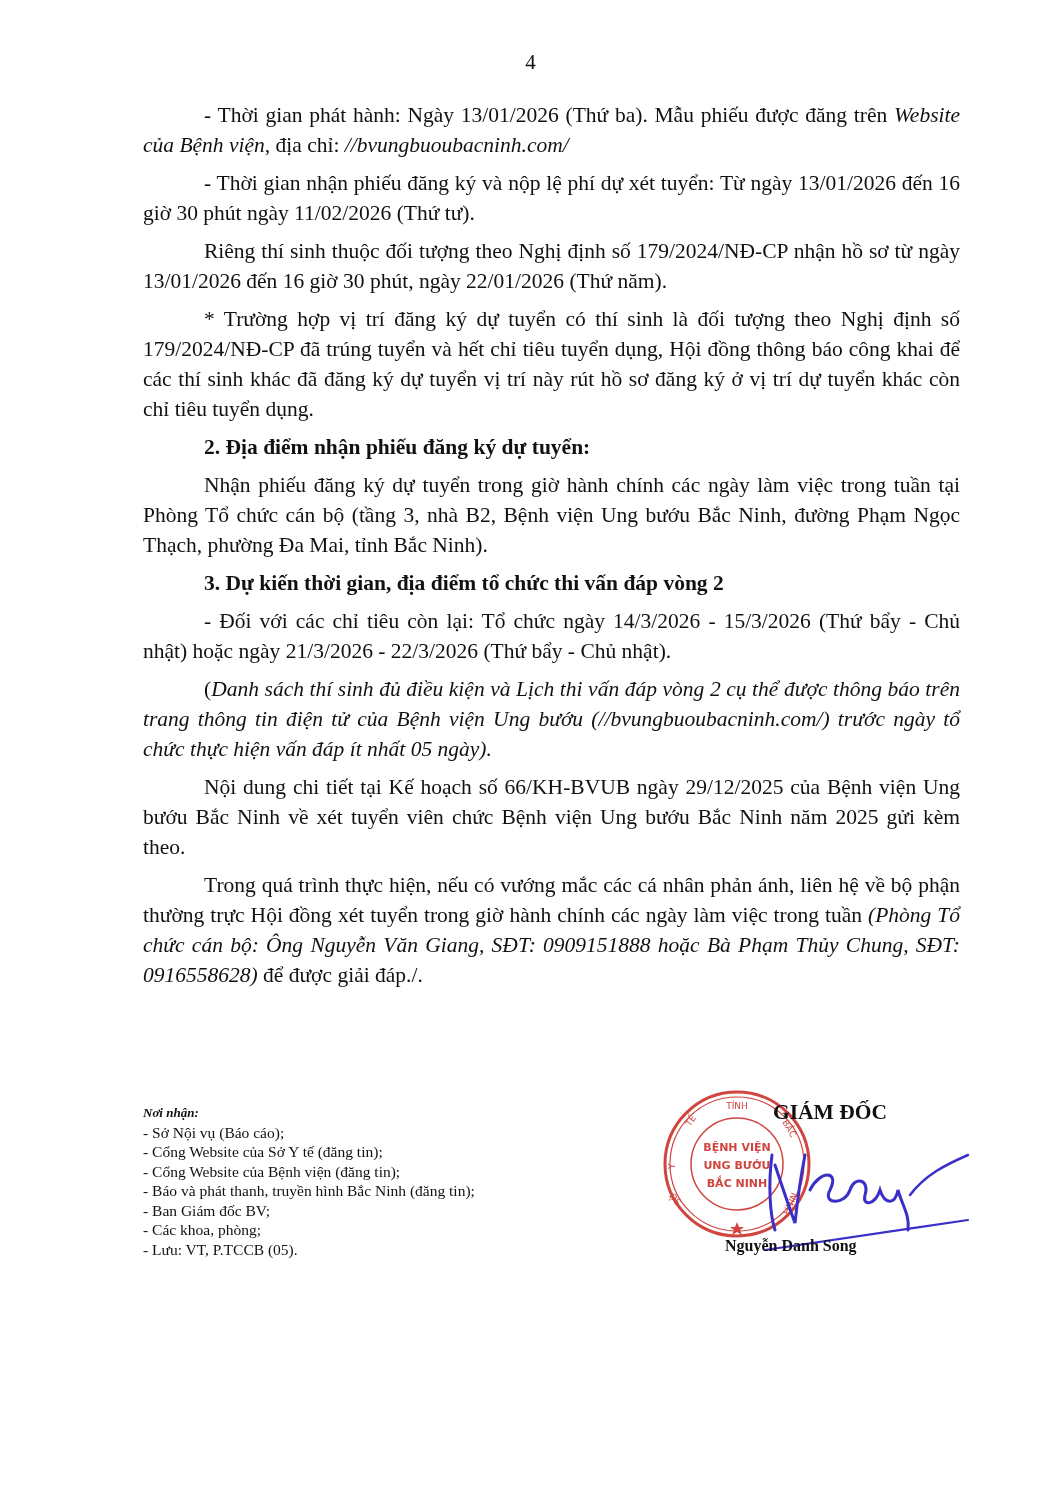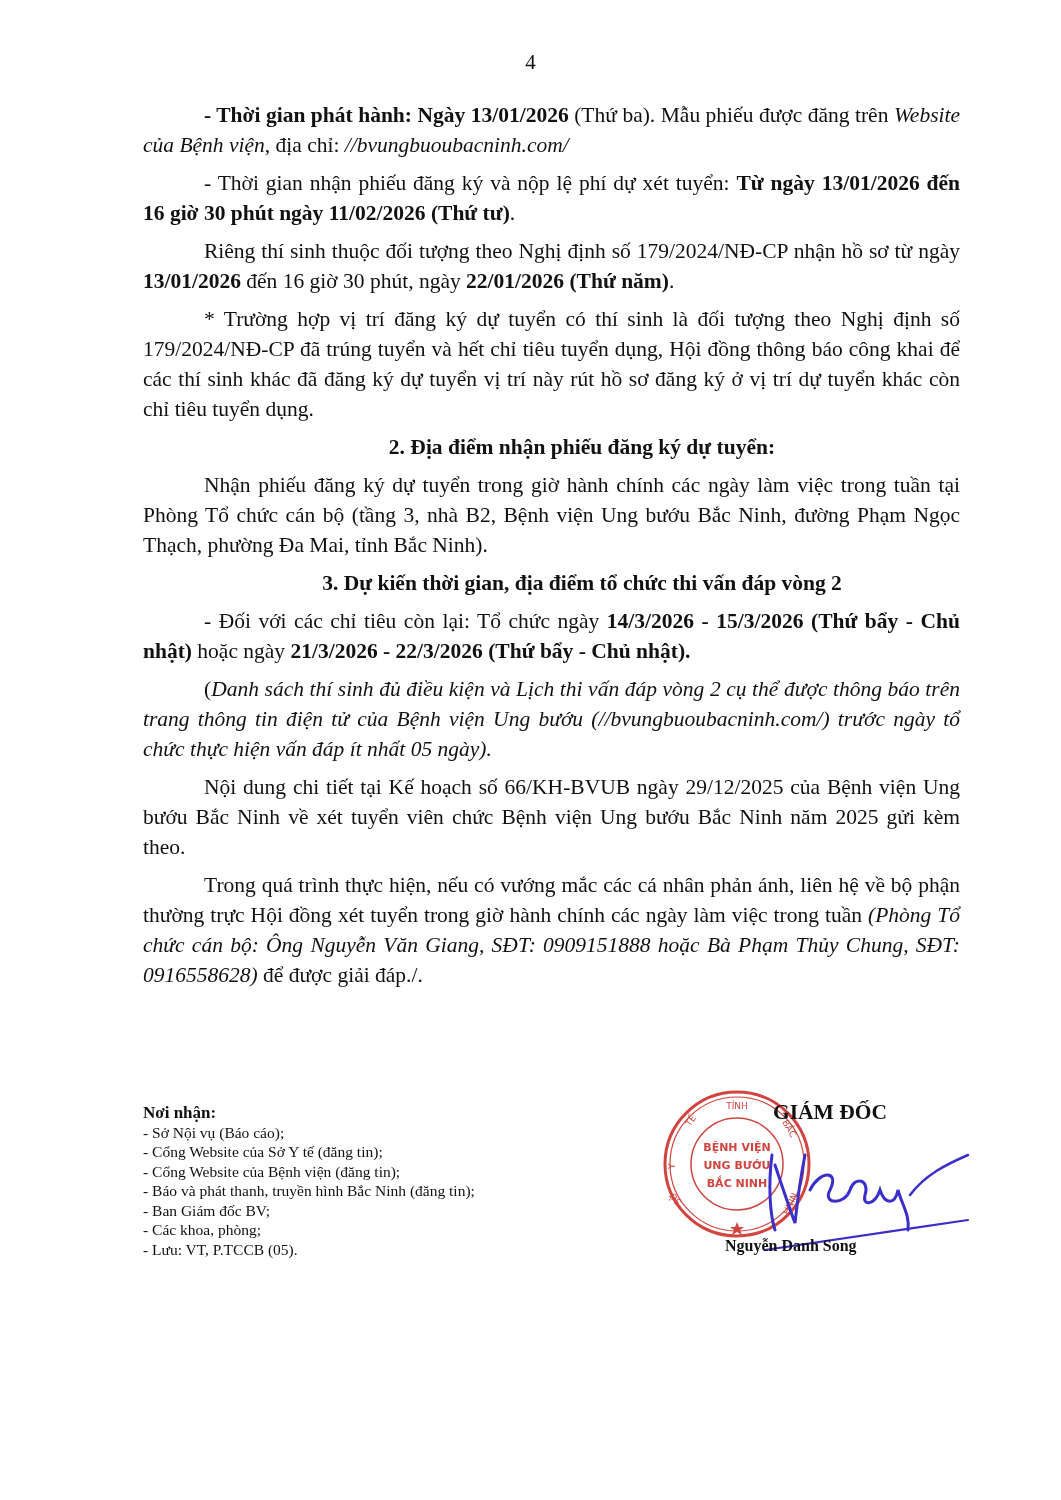--- a/index.html
+++ b/index.html
@@ -1,25 +1,25 @@
 <!DOCTYPE html>
 <html><head>
 <meta charset="utf-8">
 <style>
   html, body { margin: 0; padding: 0; background: #ffffff; }
   body { width: 1061px; height: 1500px; position: relative; overflow: hidden;
          font-family: "Liberation Serif", "DejaVu Serif", serif; color: #111; }
   .page-number { position: absolute; top: 50px; left: 0; width: 1061px; text-align: center; font-size: 21px; }
   .content { position: absolute; left: 143px; top: 100px; width: 817px; font-size: 21.5px; line-height: 30px; }
   .p { text-align: justify; text-indent: 61px; margin: 0 0 8px 0; }
-  .heading { font-weight: bold; text-indent: 61px; margin: 0 0 8px 0; text-align: center; }
-  b { font-weight: bold; }
+  .heading { font-weight: bold; text-indent: 61px; margin: 0 0 8px 0; }
+  b { font-weight: normal; }
   i { font-style: italic; }
   .recipients { position: absolute; left: 143px; top: 1103px; width: 440px; font-size: 15.5px; line-height: 19.5px; font-family: "Liberation Serif", serif; }
-  .recipients .title { font-weight: bold; font-size: 17px; }
+  .recipients .title { font-weight: bold; font-style: italic; font-size: 13px; }
   .signature { position: absolute; left: 650px; top: 1085px; width: 320px; height: 200px; }
   .sig-title { position: absolute; left: 123px; top: 15px; font-size: 21.5px; font-weight: bold; font-family: Liberation Serif, serif; }
   .sig-name { position: absolute; left: 75px; top: 152px; font-size: 16px; font-weight: bold; font-family: "Liberation Serif", serif; white-space: nowrap; }
   .stamp { position: absolute; left: 10px; top: 2px; width: 155px; height: 155px; }
   .signature-scribble { position: absolute; left: 100px; top: 50px; width: 220px; height: 120px; }
 </style>
 </head>
 <body>
 
 <div class="page-number">4</div>

